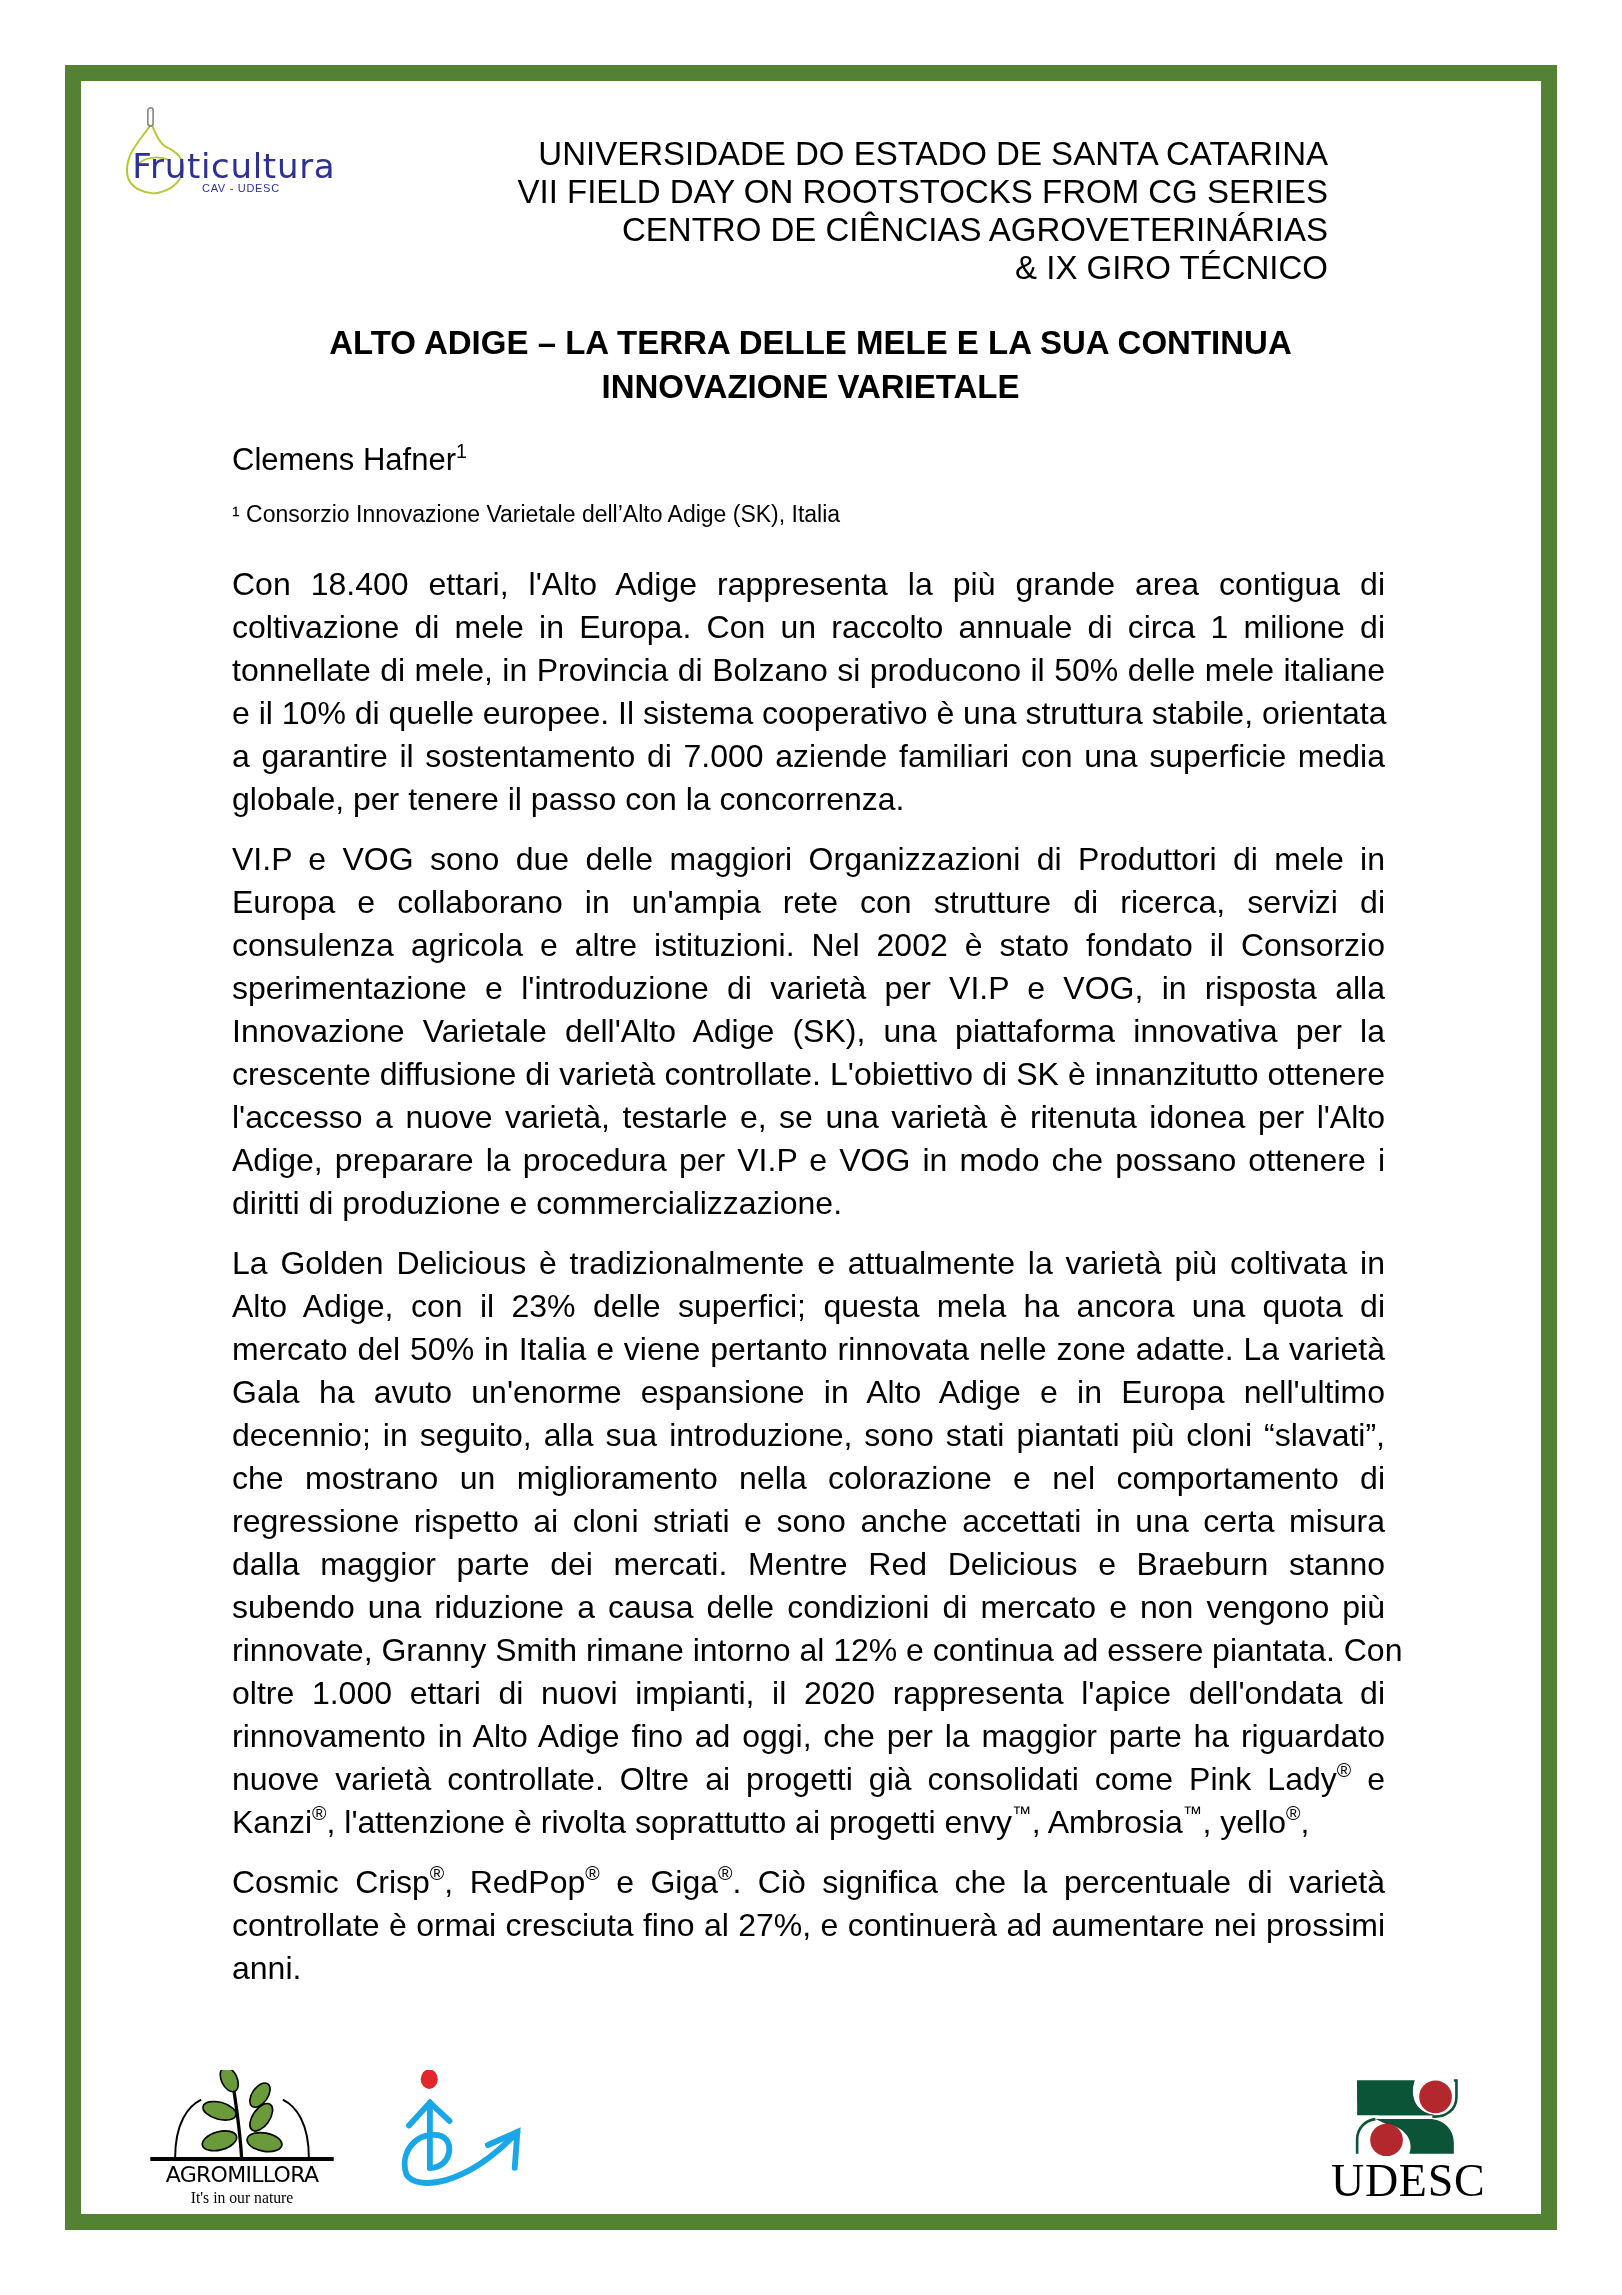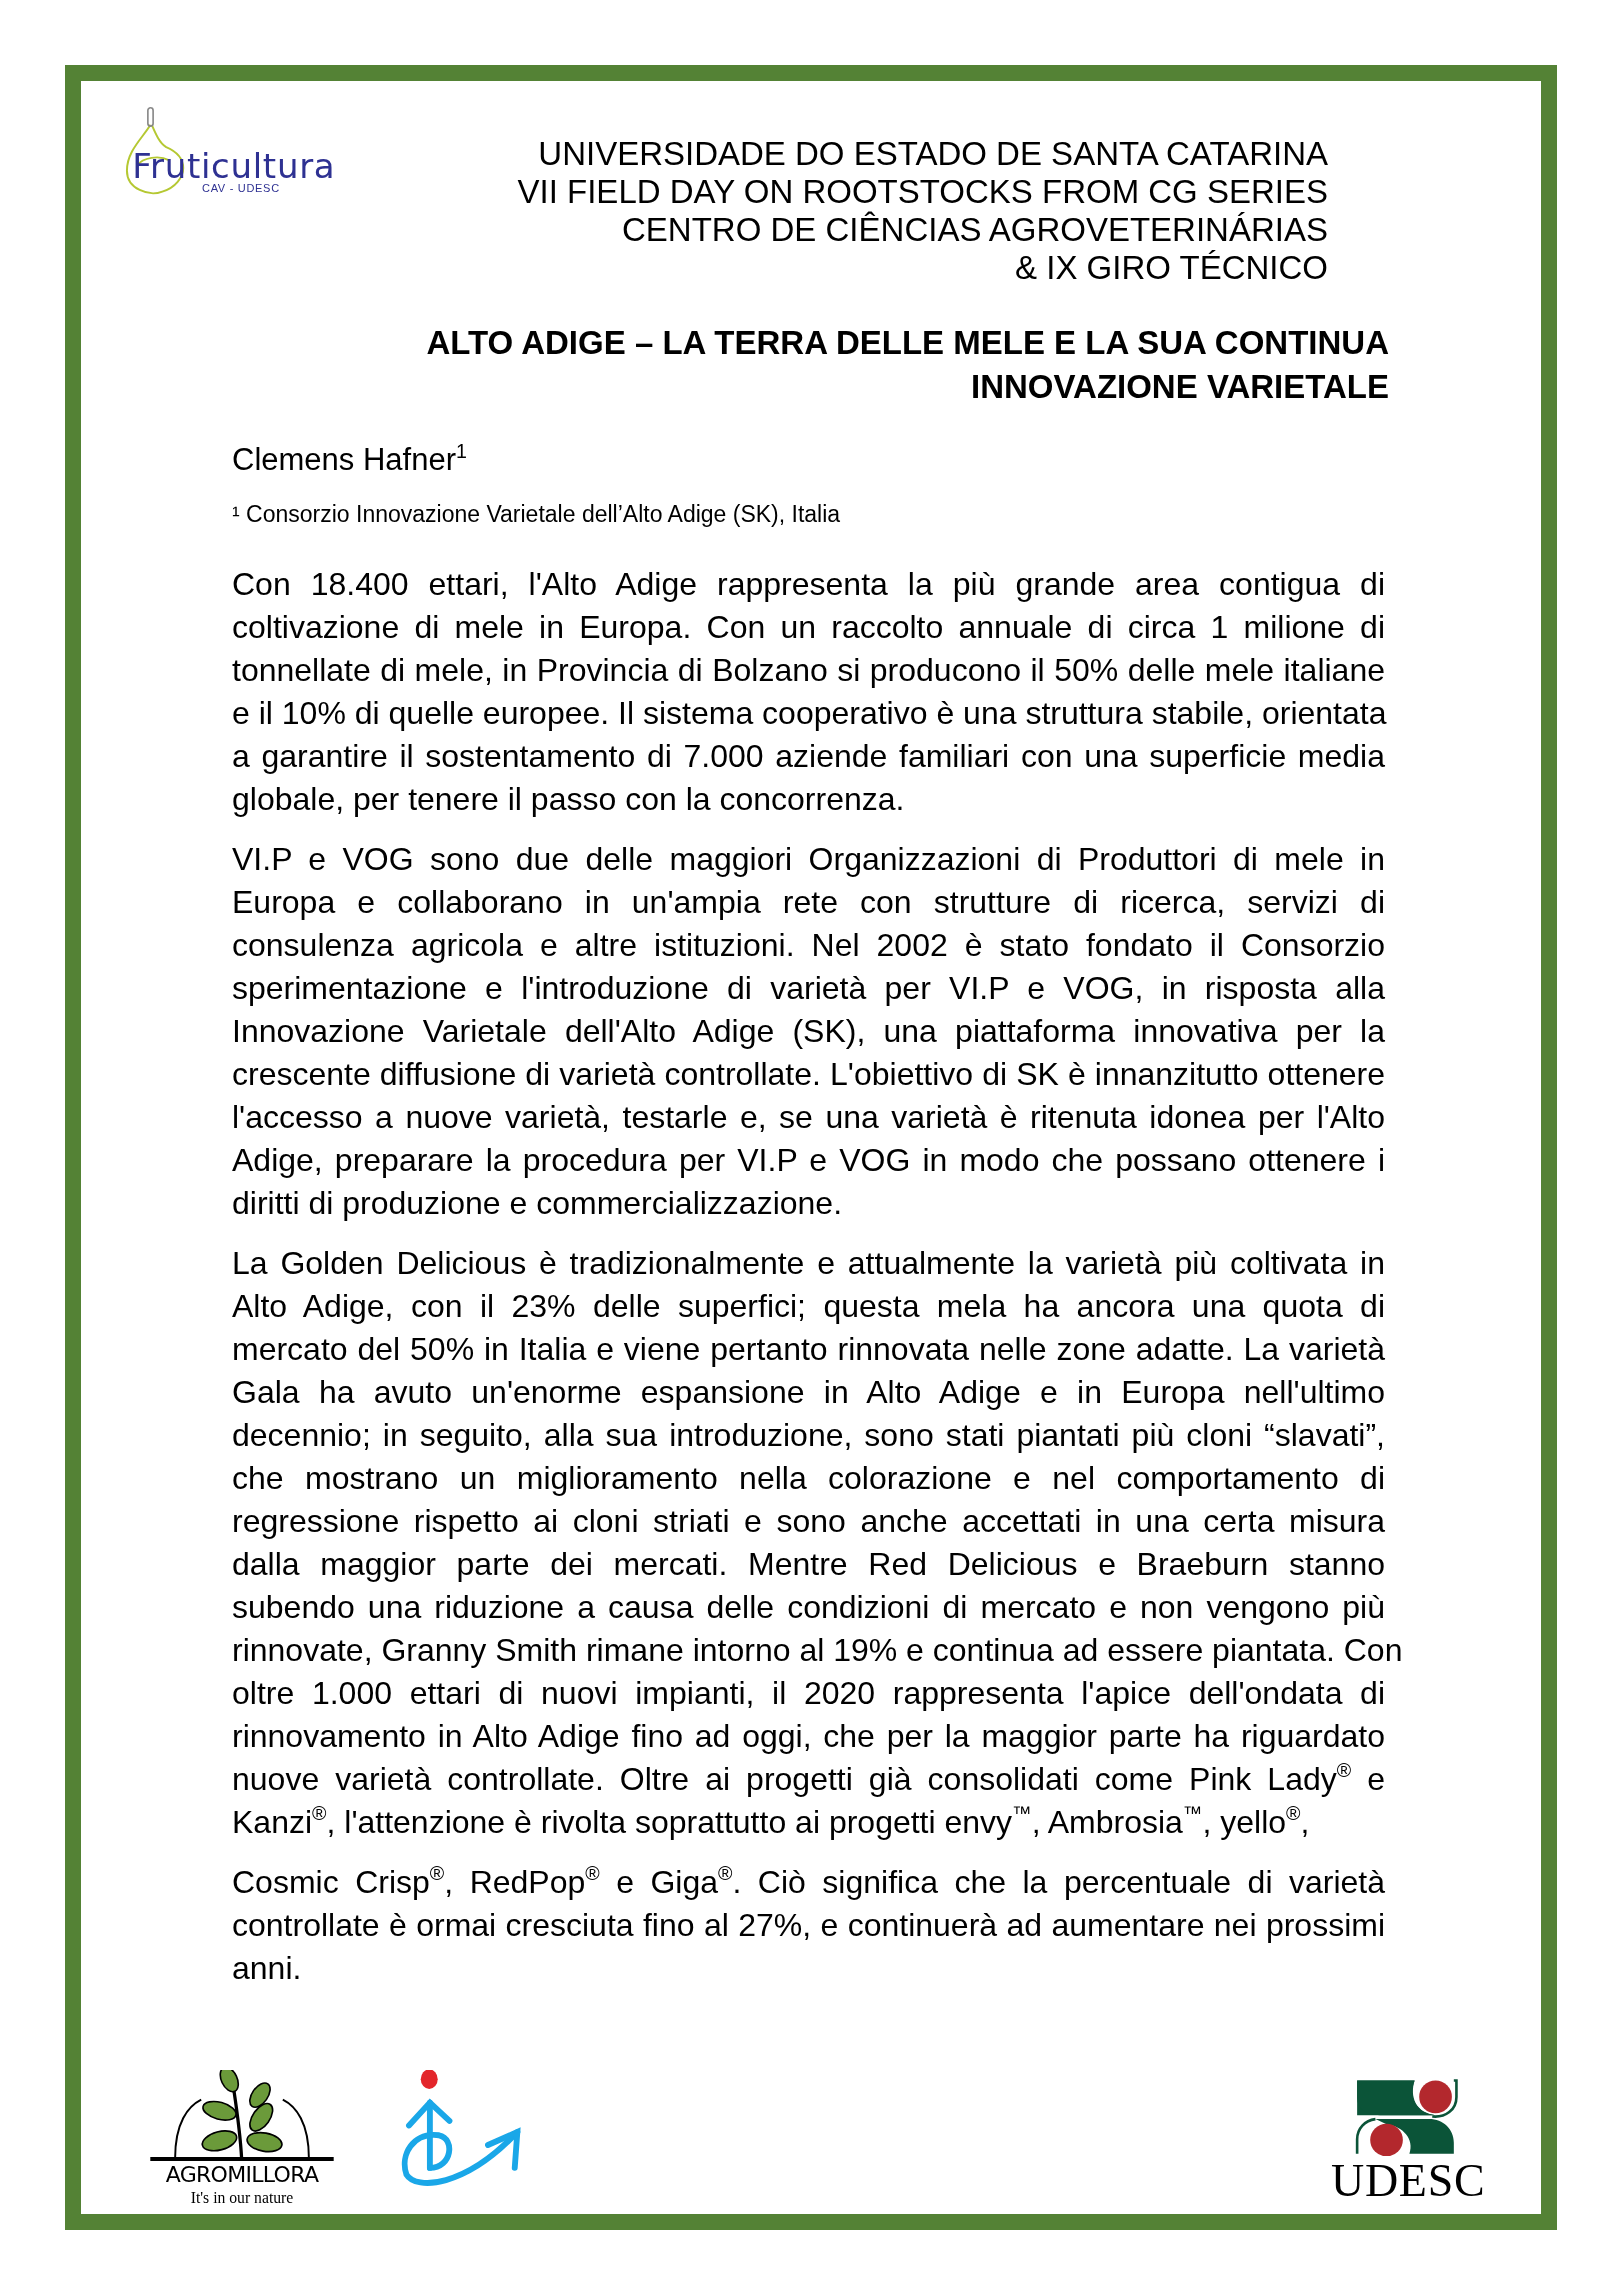--- a/index.html
+++ b/index.html
@@ -7,21 +7,21 @@
          font-family: "Liberation Sans", sans-serif; color: #000; }
   .frame { position: absolute; left: 65px; top: 65px; width: 1492px; height: 2165px;
            box-sizing: border-box; border: 16.4px solid #548235; }
   .abs { position: absolute; }
 
   
   .logo-fruti { left: 123px; top: 105px; width: 216px; height: 92px; }
   .header-block { left: 393px; top: 135px; width: 935px; text-align: right;
                   font-weight: normal; font-size: 33px; line-height: 38px; }
   .header-block div { white-space: nowrap; }
-  .title-block { left: 232px; top: 321px; width: 1157px; text-align: right;
+  .title-block { left: 232px; top: 321px; width: 1157px; text-align: center;
                  font-weight: bold; font-size: 33px; line-height: 44px; }
   .title-block div { white-space: nowrap; }
 
   .author { left: 232px; top: 440px; font-size: 31px; line-height: 39px; white-space: nowrap; }
   .author sup { font-size: 19.6px; vertical-align: 11.8px; line-height: 0; }
   .affil { left: 232px; top: 500px; font-size: 23px; line-height: 29px; white-space: nowrap; }
 
   
   .body-text { left: 232px; top: 563px; width: 1157px; font-size: 32px; line-height: 43px; }
   .para { margin: 0 4px 17px 0; }
@@ -98,21 +98,21 @@
     <div class="para">
       <span class="line">La Golden Delicious è tradizionalmente e attualmente la varietà più coltivata in</span>
       <span class="line">Alto Adige, con il 23% delle superfici; questa mela ha ancora una quota di</span>
       <span class="line">mercato del 50% in Italia e viene pertanto rinnovata nelle zone adatte. La varietà</span>
       <span class="line">Gala ha avuto un'enorme espansione in Alto Adige e in Europa nell'ultimo</span>
       <span class="line">decennio; in seguito, alla sua introduzione, sono stati piantati più cloni “slavati”,</span>
       <span class="line">che mostrano un miglioramento nella colorazione e nel comportamento di</span>
       <span class="line">regressione rispetto ai cloni striati e sono anche accettati in una certa misura</span>
       <span class="line">dalla maggior parte dei mercati. Mentre Red Delicious e Braeburn stanno</span>
       <span class="line">subendo una riduzione a causa delle condizioni di mercato e non vengono più</span>
-      <span class="line">rinnovate, Granny Smith rimane intorno al 19% e continua ad essere piantata. Con</span>
+      <span class="line">rinnovate, Granny Smith rimane intorno al 12% e continua ad essere piantata. Con</span>
       <span class="line">oltre 1.000 ettari di nuovi impianti, il 2020 rappresenta l'apice dell'ondata di</span>
       <span class="line">rinnovamento in Alto Adige fino ad oggi, che per la maggior parte ha riguardato</span>
       <span class="line">nuove varietà controllate. Oltre ai progetti già consolidati come Pink Lady<sup>®</sup> e</span>
       <span class="line last">Kanzi<sup>®</sup>, l'attenzione è rivolta soprattutto ai progetti envy<sup>™</sup>, Ambrosia<sup>™</sup>, yello<sup>®</sup>,</span>
     </div>
     <div class="para">
       <span class="line">Cosmic Crisp<sup>®</sup>, RedPop<sup>®</sup> e Giga<sup>®</sup>. Ciò significa che la percentuale di varietà</span>
       <span class="line">controllate è ormai cresciuta fino al 27%, e continuerà ad aumentare nei prossimi</span>
       <span class="line last">anni.</span>
     </div>

